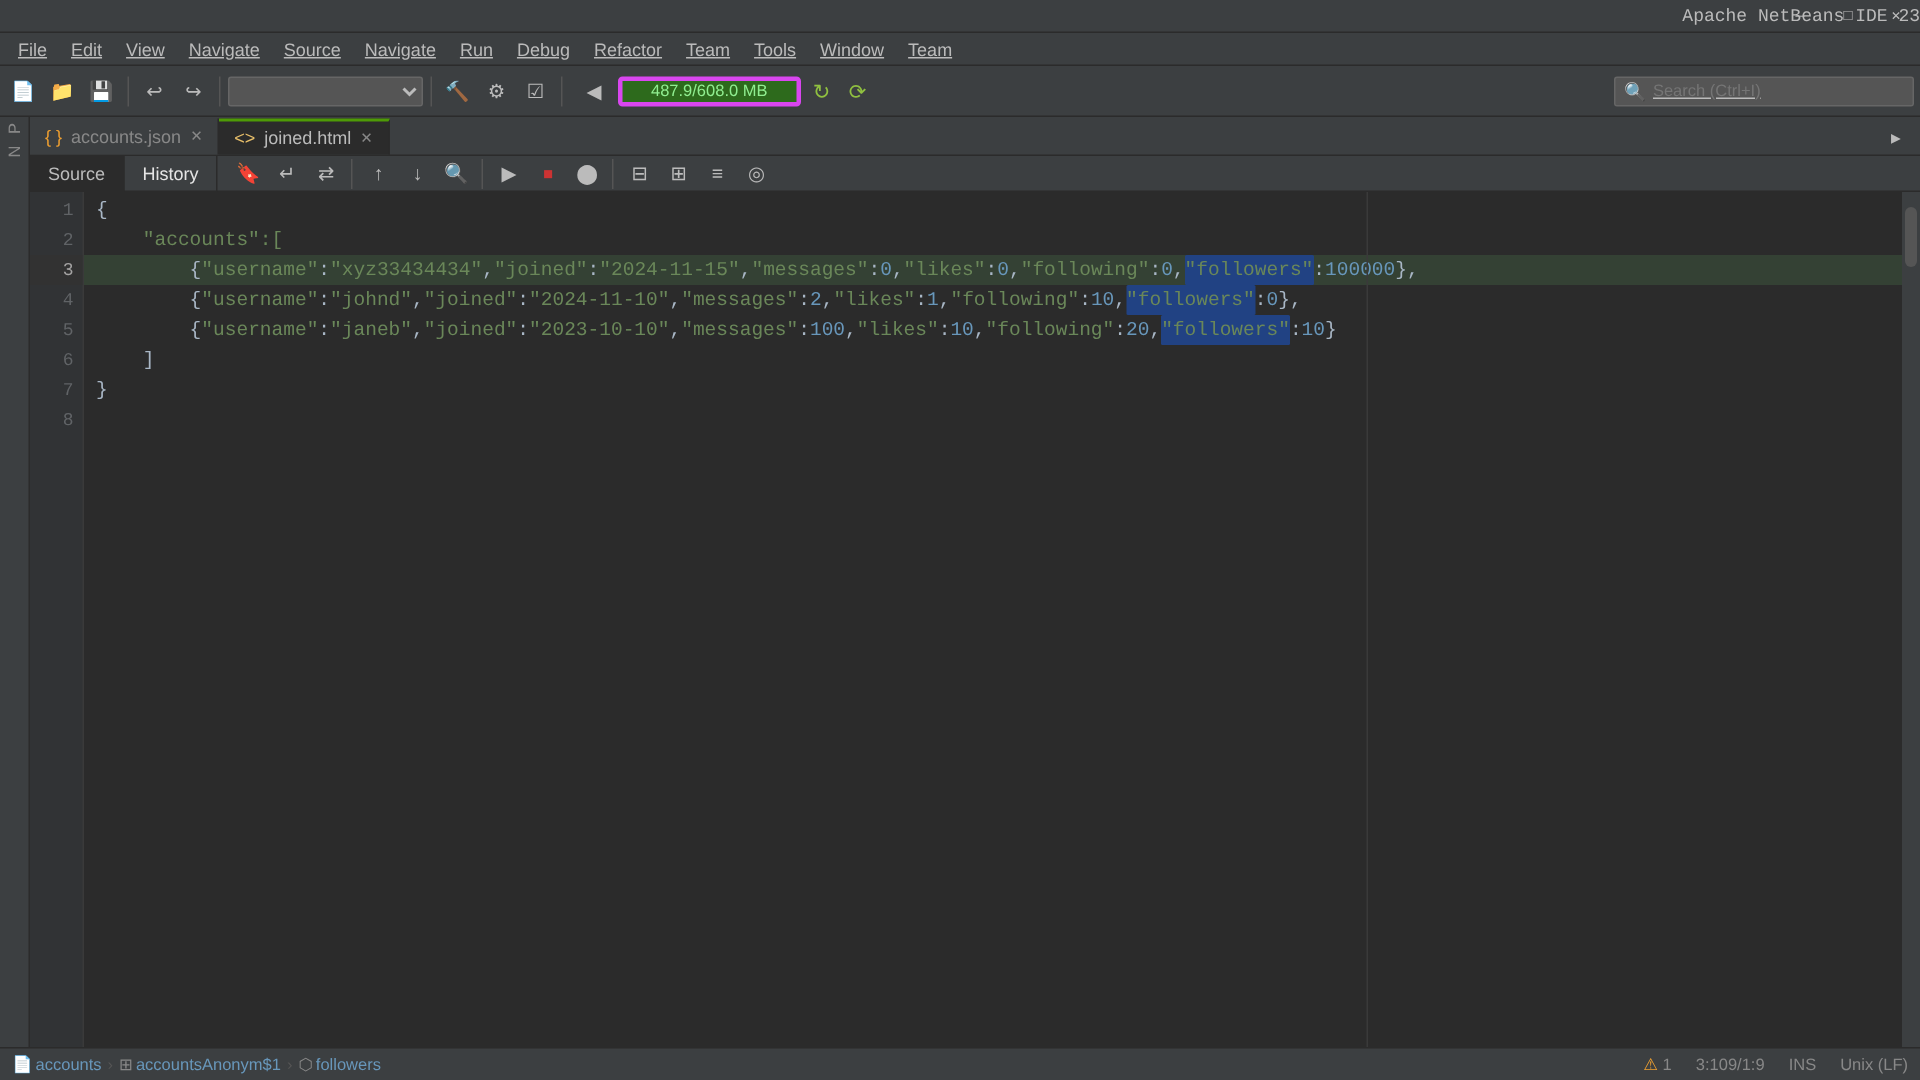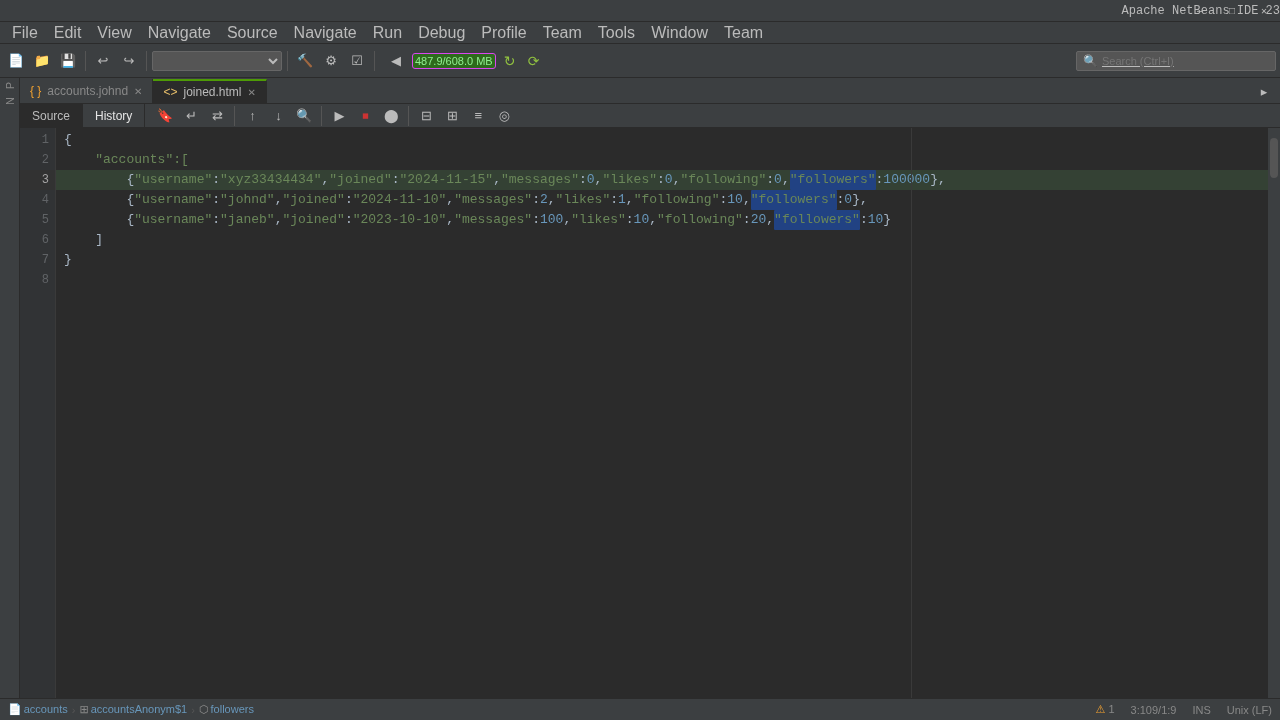--- a/index.html
+++ b/index.html
@@ -53,23 +53,24 @@
       height: 22px;
       display: flex;
       align-items: center;
       border-bottom: 1px solid #2b2b2b;
       padding: 0 4px;
       flex-shrink: 0;
     }
     .menu-item {
       padding: 2px 8px;
       color: #bbbbbb;
-      font-size: 16px;
+      font-size: 12px;
       cursor: pointer;
       border-radius: 2px;
+      text-decoration: underline;
     }
 
     
     .toolbar {
       background: #3c3f41;
       height: 34px;
       display: flex;
       align-items: center;
       border-bottom: 1px solid #2b2b2b;
       padding: 0 4px;
@@ -337,25 +338,25 @@
     }
 
     .toolbar-run-area {
       display: flex;
       align-items: center;
       gap: 4px;
       margin-left: 4px;
     }
     .run-green {
       background: #2d6a1c;
-      border: 1px solid #d946ef;
+      border: 3px solid #d946ef;
       border-radius: 3px;
       color: #90ee90;
       font-size: 11px;
-      padding: 1px 2px;
+      padding: 1px 19px;
       cursor: pointer;
     }
     .spin-btn {
       width: 20px;
       height: 20px;
       border-radius: 2px;
       display: flex;
       align-items: center;
       justify-content: center;
       color: #90c040;
@@ -377,21 +378,21 @@
 
 <div class="menu-bar">
   <div class="menu-item">File</div>
   <div class="menu-item">Edit</div>
   <div class="menu-item">View</div>
   <div class="menu-item">Navigate</div>
   <div class="menu-item">Source</div>
   <div class="menu-item">Navigate</div>
   <div class="menu-item">Run</div>
   <div class="menu-item">Debug</div>
-  <div class="menu-item">Profile</div>
+  <div class="menu-item">Refactor</div>
   <div class="menu-item">Team</div>
   <div class="menu-item">Tools</div>
   <div class="menu-item">Window</div>
   <div class="menu-item">Team</div>
 </div>
 
 <div class="toolbar">
   <div class="toolbar-btn" title="New Project">📄</div>
   <div class="toolbar-btn" title="Open Project">📁</div>
   <div class="toolbar-btn" title="Save">💾</div>
@@ -424,21 +425,21 @@
   <div class="left-gutter">
     <div class="gutter-icon" title="Projects">P</div>
     <div class="gutter-icon" title="Navigator">N</div>
   </div>
 
   <div class="editor-container">
 
     <div class="tab-bar">
       <div class="tab">
         <span style="color:#f0a030;">{ }</span>
-        <span>accounts.johnd</span>
+        <span>accounts.json</span>
         <span class="tab-close">✕</span>
       </div>
       <div class="tab active">
         <span style="color:#e8bf6a;">&lt;&gt;</span>
         <span>joined.html</span>
         <span class="tab-close">✕</span>
       </div>
       <div class="tab-actions">
         <div class="toolbar-btn">▸</div>
       </div>

